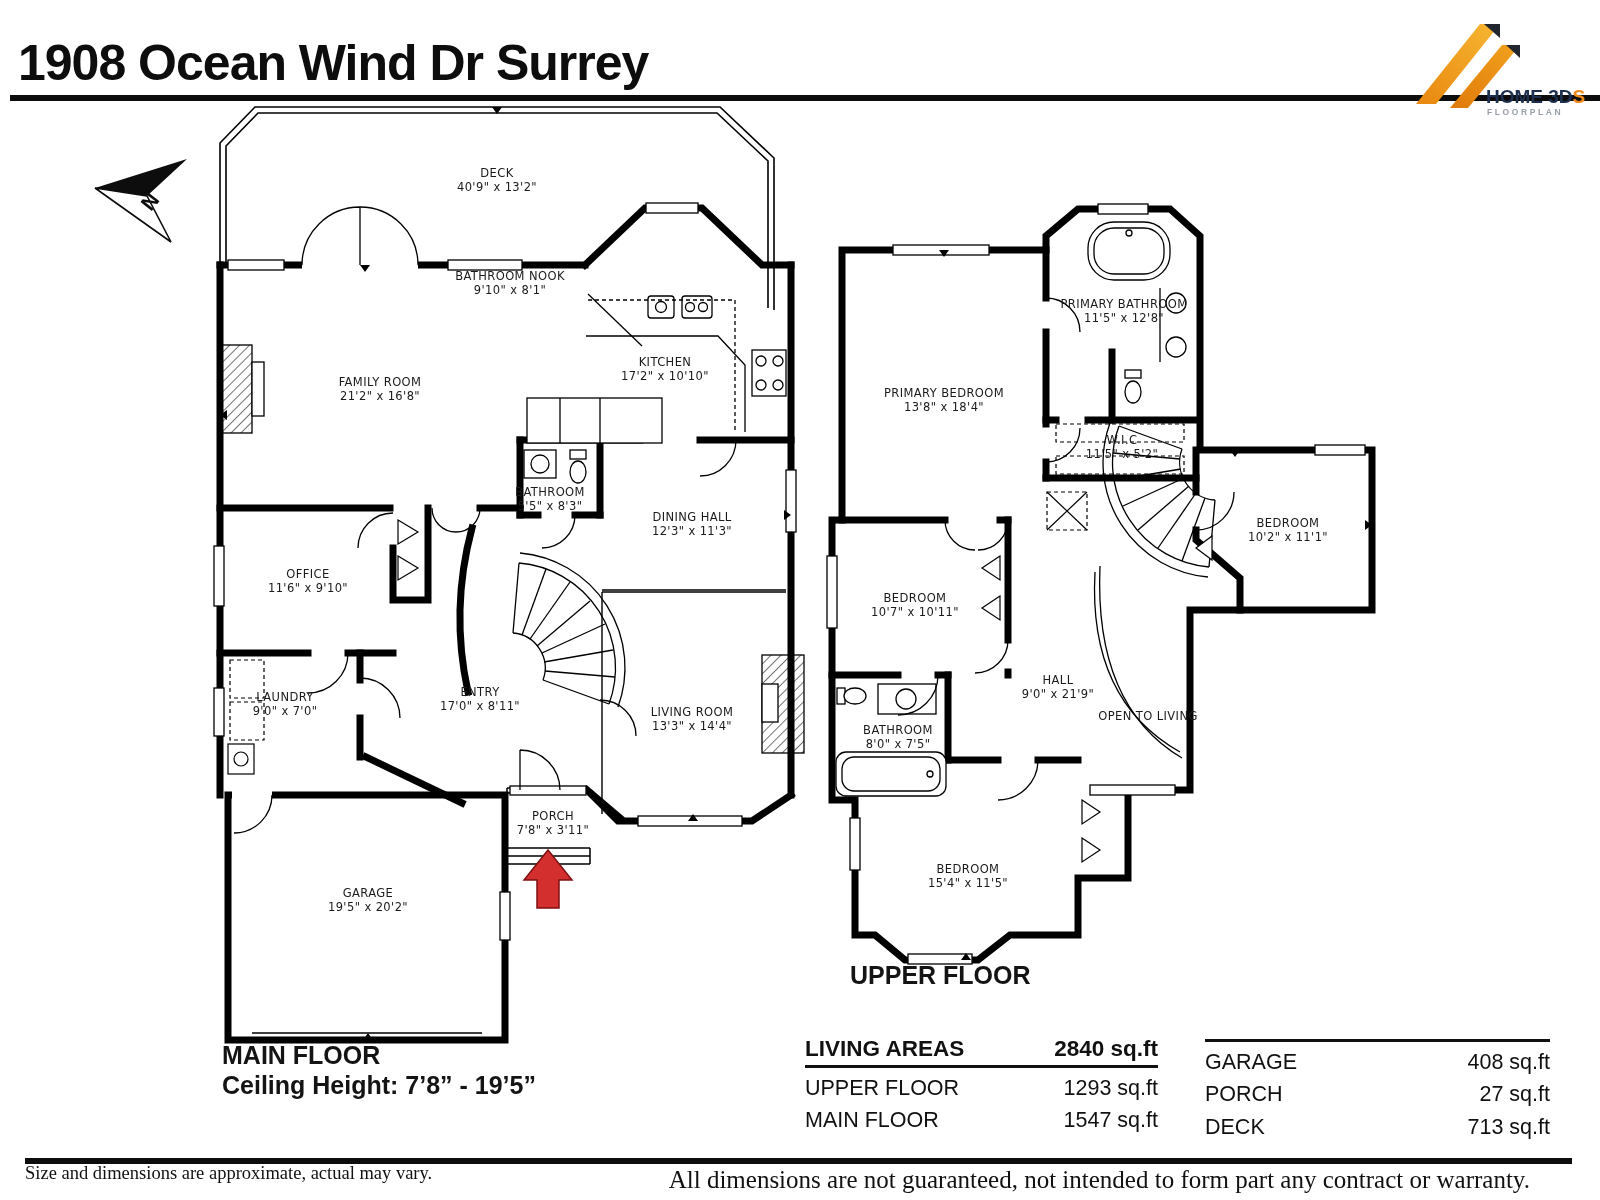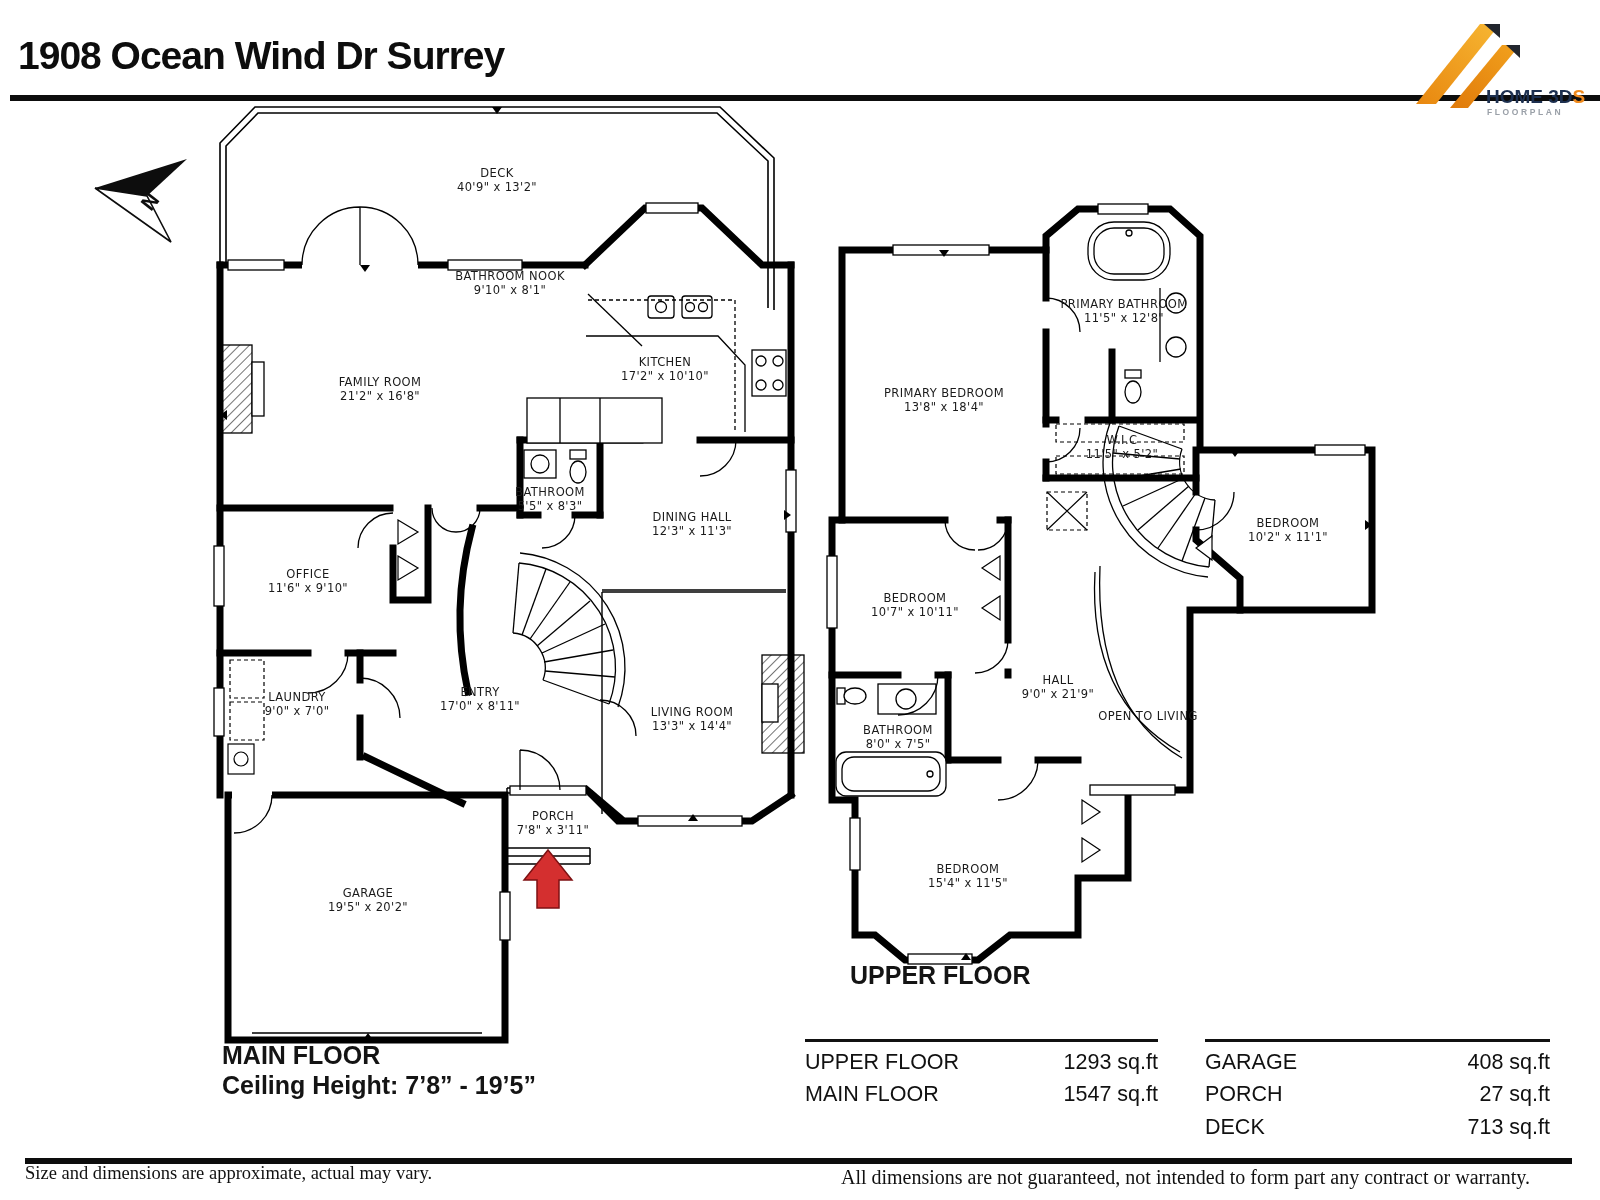--- a/index.html
+++ b/index.html
@@ -1,24 +1,24 @@
 <!DOCTYPE html>
 <html><head>
 <meta charset="utf-8">
 <style>
   html,body{margin:0;padding:0;background:#ffffff;}
   .page{position:relative;width:1600px;height:1200px;background:#fff;overflow:hidden;
         font-family:"Liberation Sans", sans-serif;color:#111;}
-  .title{position:absolute;left:18px;top:34px;font-size:39px;font-weight:800;letter-spacing:-1px;color:#0d0d0d;}
+  .title{position:absolute;left:18px;top:34px;font-size:50px;font-weight:800;letter-spacing:-1px;color:#0d0d0d;}
   .title-bar{position:absolute;left:10px;right:0;top:95px;height:6px;background:#0d0d0d;}
   .bottom-bar{position:absolute;left:25px;right:28px;top:1158px;height:6px;background:#0d0d0d;}
   .footer-left{position:absolute;left:25px;top:1163px;font-family:"Liberation Serif",serif;
                font-size:18.5px;line-height:21px;color:#111;}
   .footer-right{position:absolute;right:70px;top:1166px;font-family:"Liberation Serif",serif;
-               font-size:20px;color:#111;}
+               font-size:25px;color:#111;}
   .room{position:absolute;transform:translate(-50%,-50%);text-align:center;white-space:nowrap;
         font-family:"DejaVu Sans",sans-serif;font-size:11.5px;line-height:14px;letter-spacing:.4px;color:#1a1a1a;}
   .floor-heading{position:absolute;font-weight:700;font-size:25px;line-height:30px;color:#141414;}
   .area-table{position:absolute;font-family:"Liberation Sans",sans-serif;}
   .area-table .hdr{display:flex;justify-content:space-between;font-weight:700;font-size:22.5px;}
   .area-table .rule{height:3px;background:#111;margin-top:3px;}
   .area-table .row{display:flex;justify-content:space-between;font-size:21.5px;margin-top:7.5px;}
   svg{position:absolute;left:0;top:0;}
   .logo-svg{left:1398px;top:12px;}
   .compass-svg{left:85px;top:150px;}
@@ -320,21 +320,21 @@
       <div>5'5" x 8'3"</div>
     </div>
   <div class="room" style="left:692px;top:524px">
       <div>DINING HALL</div>
       <div>12'3" x 11'3"</div>
     </div>
   <div class="room" style="left:308px;top:581px">
       <div>OFFICE</div>
       <div>11'6" x 9'10"</div>
     </div>
-  <div class="room" style="left:297px;top:704px">
+  <div class="room" style="left:285px;top:704px">
       <div>LAUNDRY</div>
       <div>9'0" x 7'0"</div>
     </div>
   <div class="room" style="left:480px;top:699px">
       <div>ENTRY</div>
       <div>17'0" x 8'11"</div>
     </div>
   <div class="room" style="left:692px;top:719px">
       <div>LIVING ROOM</div>
       <div>13'3" x 14'4"</div>
@@ -386,20 +386,24 @@
 
   <div class="floor-heading" style="left:222px;top:1040px">
     <div>MAIN FLOOR</div>
     <div>Ceiling Height: 7’8” - 19’5”</div>
   </div>
   <div class="floor-heading" style="left:850px;top:960px">
     <div>UPPER FLOOR</div>
   </div>
 
   <div class="area-table" style="left:805px;top:1036px;width:353px">
+    <div class="hdr">
+      <span>LIVING AREAS</span>
+      <span>2840 sq.ft</span>
+    </div>
     <div class="rule"></div>
     <div class="row">
         <span>UPPER FLOOR</span>
         <span>1293 sq.ft</span>
       </div>
     <div class="row">
         <span>MAIN FLOOR</span>
         <span>1547 sq.ft</span>
       </div>
   </div>

